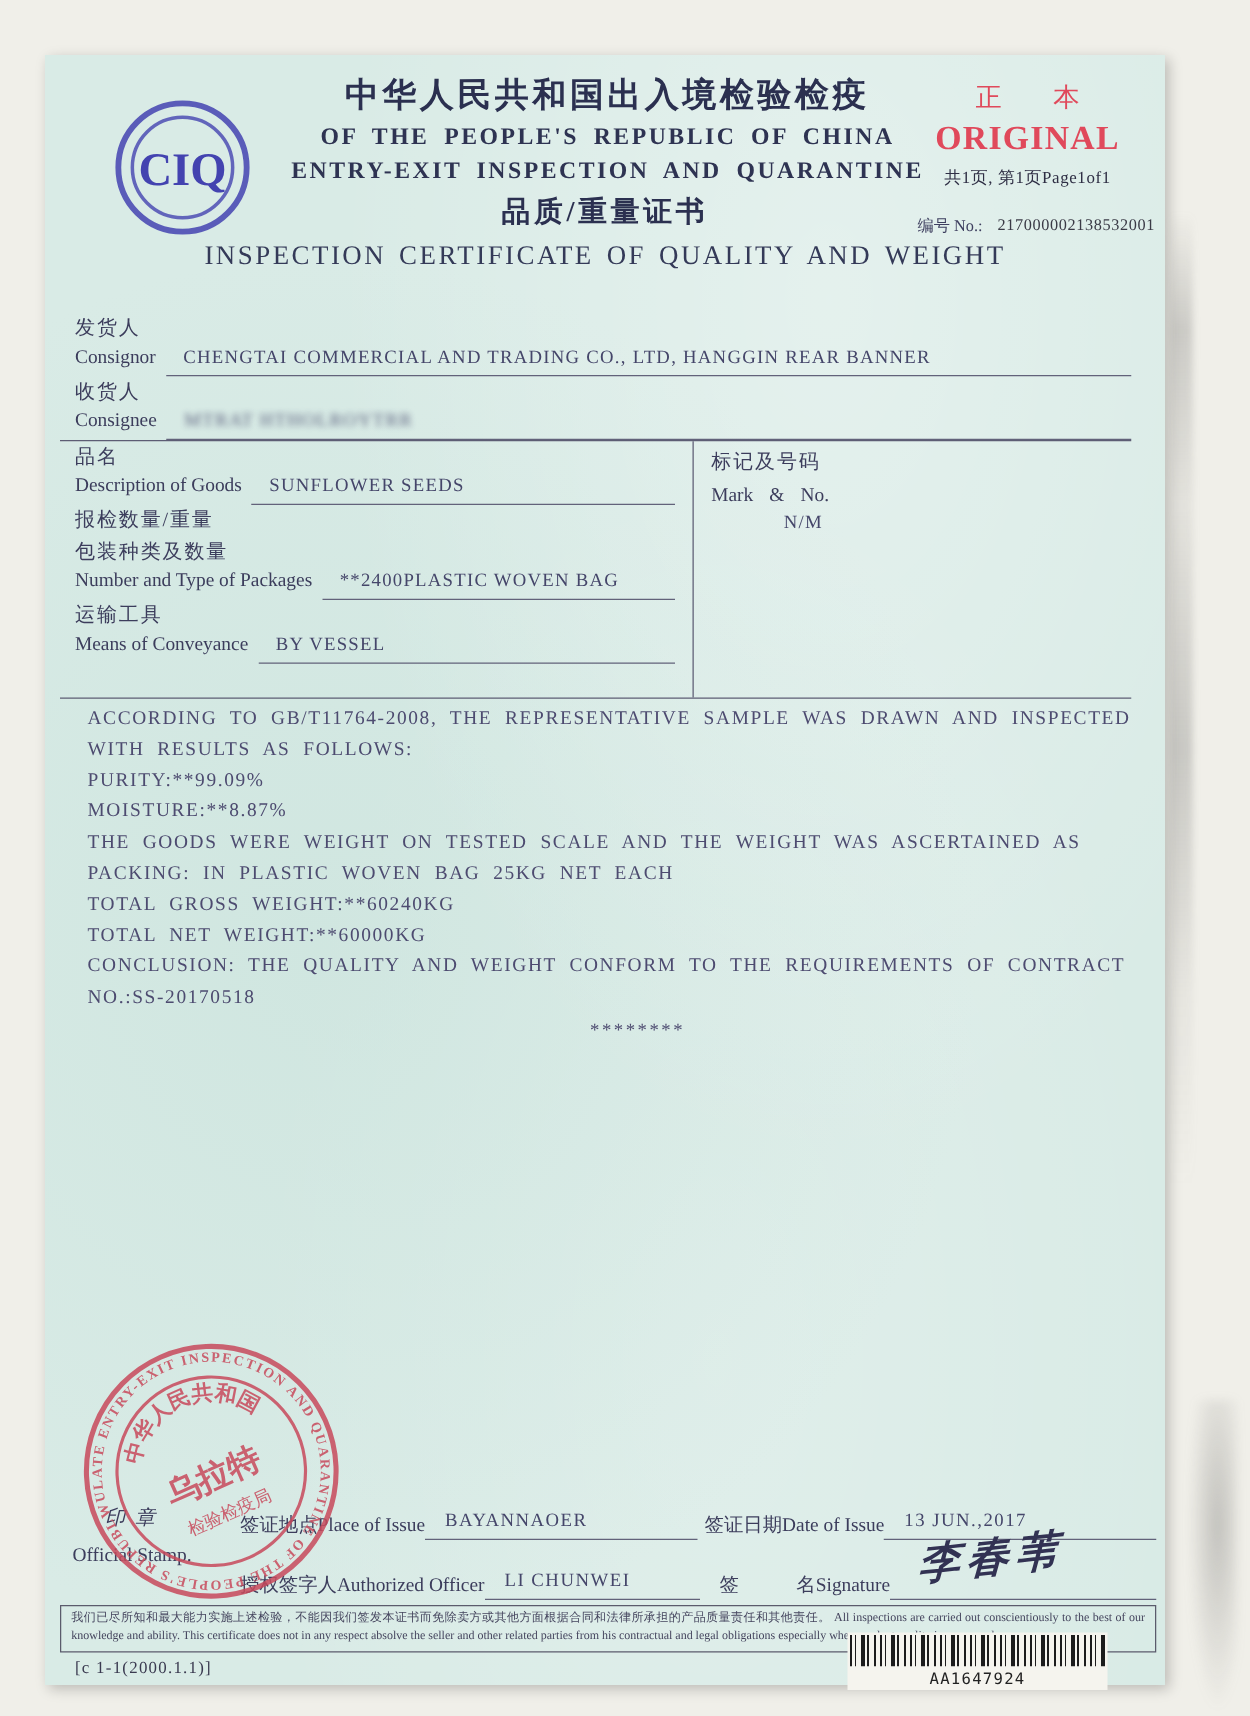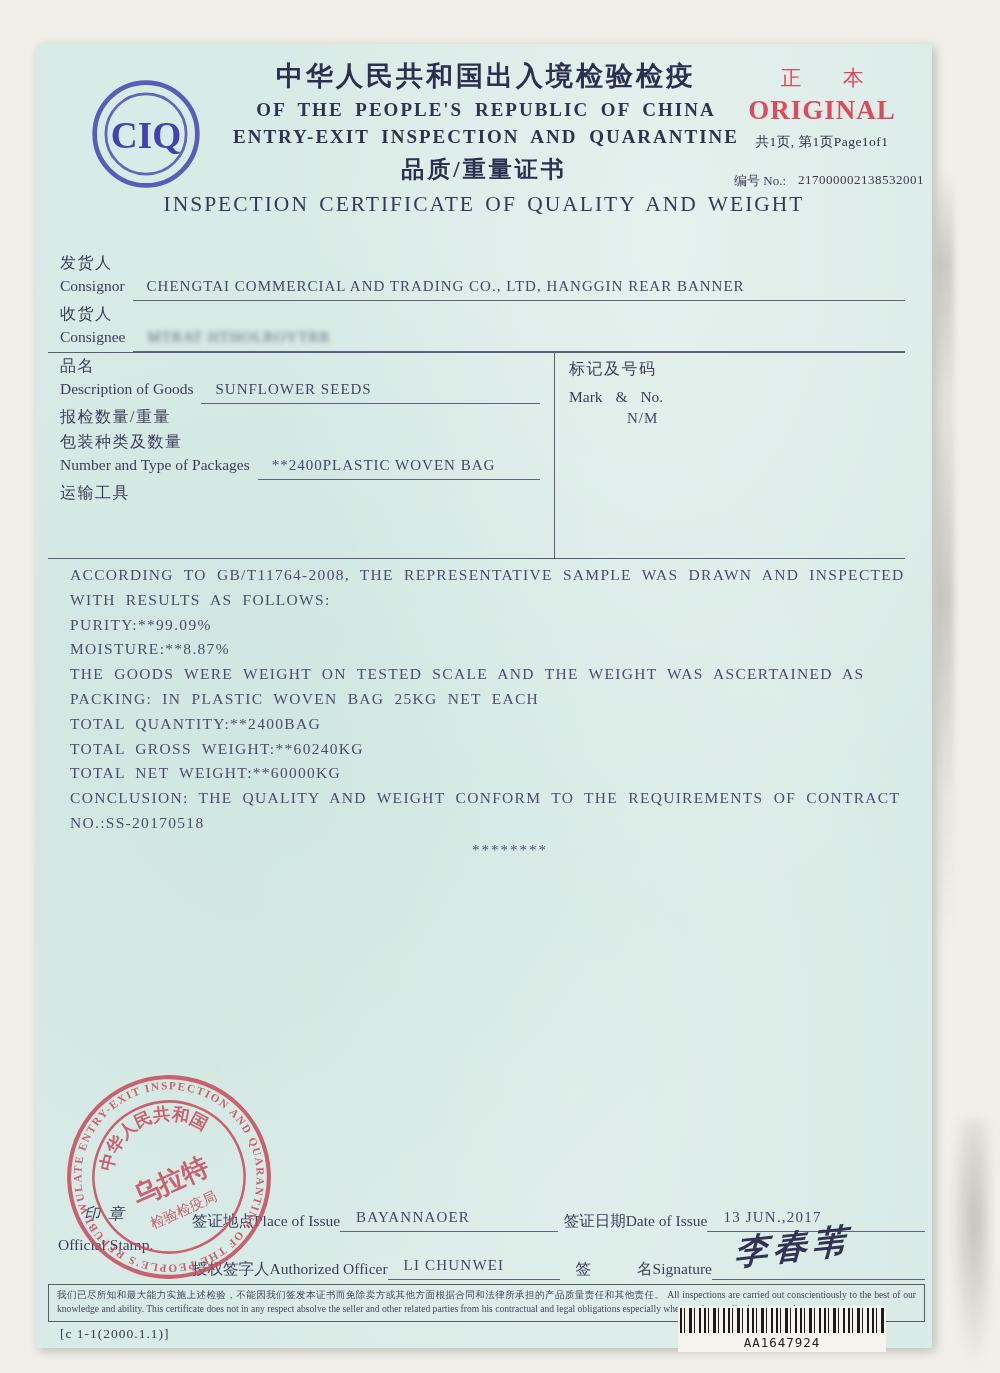--- a/index.html
+++ b/index.html
@@ -203,38 +203,41 @@
           <div class="field">
             <div class="cn">包装种类及数量</div>
             <div class="frow">
               <span class="en">Number and Type of Packages</span>
               <span class="val">**2400PLASTIC WOVEN BAG</span>
             </div>
           </div>
 
           <div class="field">
             <div class="cn">运输工具</div>
+            <div class="frow">
+              <span class="en">Means of Conveyance</span>
+              <span class="val">BY VESSEL</span>
+            </div>
           </div>
 
         </div>
         <div class="box-right">
           <div class="mark-cn">标记及号码</div>
           <div class="mark-en">Mark &amp; No.</div>
           <div class="mark-val">N/M</div>
         </div>
       </div>
 
       <div class="body-text">
         <div class="body-line">ACCORDING TO GB/T11764-2008, THE REPRESENTATIVE SAMPLE WAS DRAWN AND INSPECTED</div>
         <div class="body-line">WITH RESULTS AS FOLLOWS:</div>
         <div class="body-line">PURITY:**99.09%</div>
         <div class="body-line">MOISTURE:**8.87%</div>
         <div class="body-line">THE GOODS WERE WEIGHT ON TESTED SCALE AND THE WEIGHT WAS ASCERTAINED AS</div>
         <div class="body-line">PACKING: IN PLASTIC WOVEN BAG 25KG NET EACH</div>
-        <div class="body-line">TOTAL QUANTITY:**2400BAG</div>
         <div class="body-line">TOTAL GROSS WEIGHT:**60240KG</div>
         <div class="body-line">TOTAL NET WEIGHT:**60000KG</div>
         <div class="body-line">CONCLUSION: THE QUALITY AND WEIGHT CONFORM TO THE REQUIREMENTS OF CONTRACT</div>
         <div class="body-line">NO.:SS-20170518</div>
         <div class="end-mark">********</div>
       </div>
     </div>
 
     <div class="abs stamp-wrap">
       <svg viewBox="0 0 210 210" width="214" height="214" xmlns="http://www.w3.org/2000/svg">

